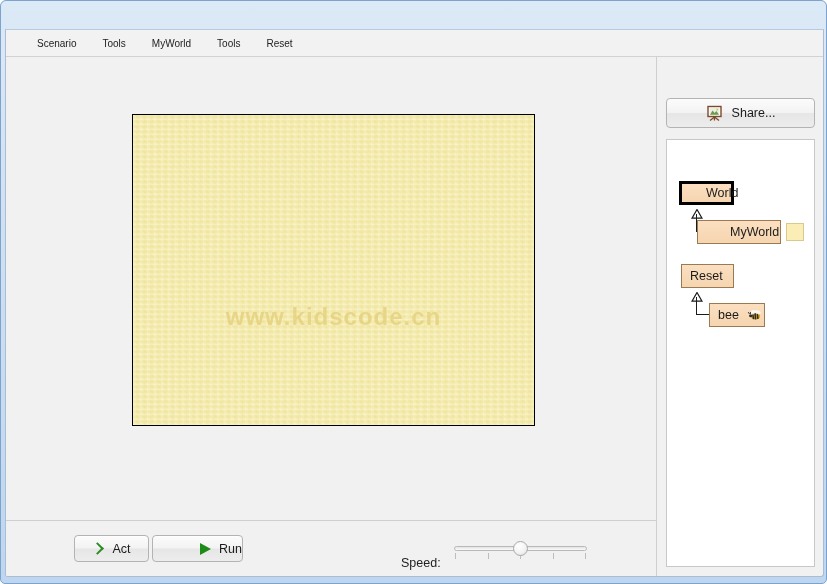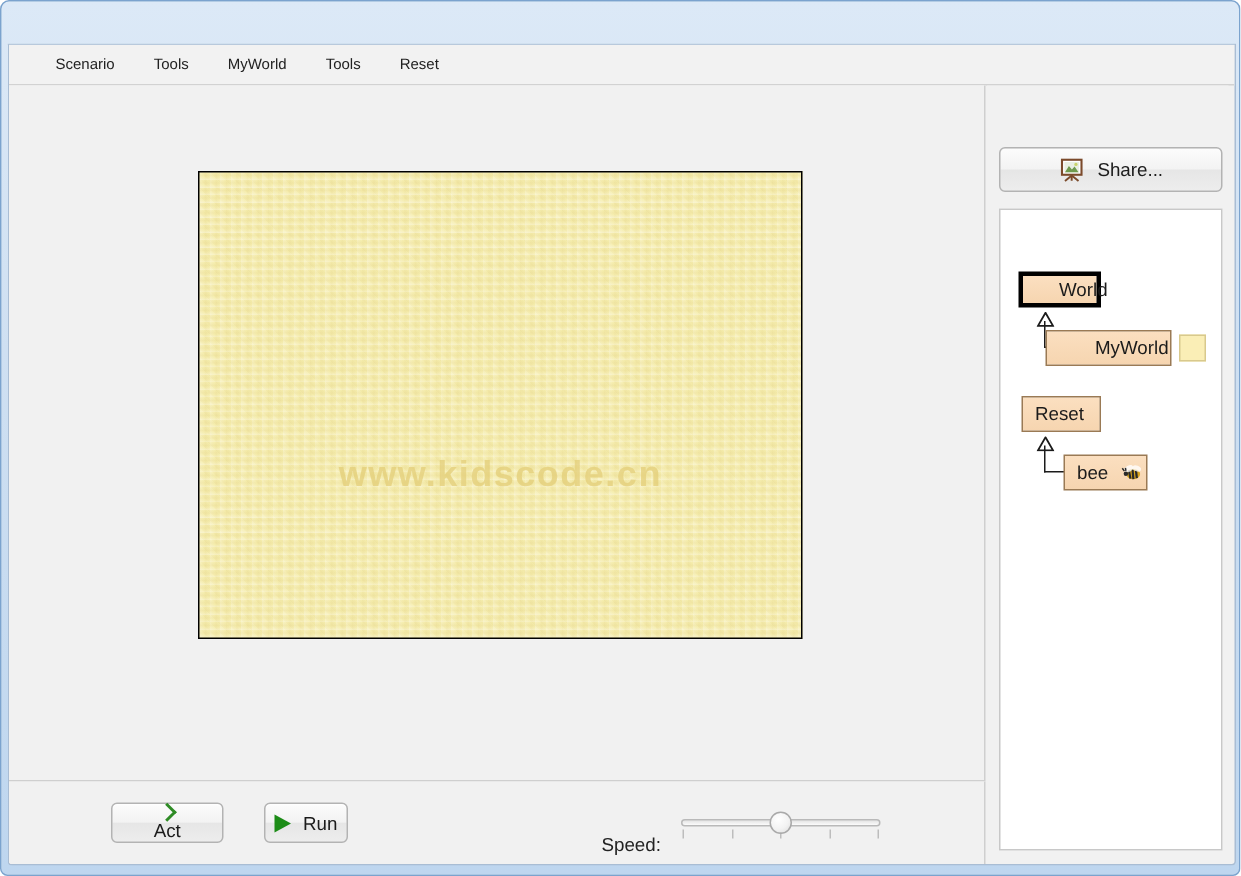--- a/index.html
+++ b/index.html
@@ -238,22 +238,22 @@
     background: linear-gradient(to bottom, #fcfcfc 0%, #f3f3f3 48%, #e6e6e6 52%, #ededed 100%);
     display: flex;
     align-items: center;
     justify-content: center;
     gap: 8px;
     font-size: 12.5px;
     color: #1b1b1b;
     cursor: default;
     box-shadow: 0 1px 0 rgba(255,255,255,.7) inset;
   }
-  #btn-act  { left: 68px;  width: 75px; flex-direction: column; }
-  #btn-run  { left: 170px; width: 56px; }
+  #btn-act  { left: 68px;  width: 75px; }
+  #btn-run  { left: 146px; width: 91px; justify-content: flex-end; }
   #btn-reset{ left: 257px; width: 76px; }
 
   .icon-act {
     width: 12px; height: 12px;
     position: relative;
     display: inline-block;
   }
   .icon-act::before {
     content: "";
     position: absolute;

